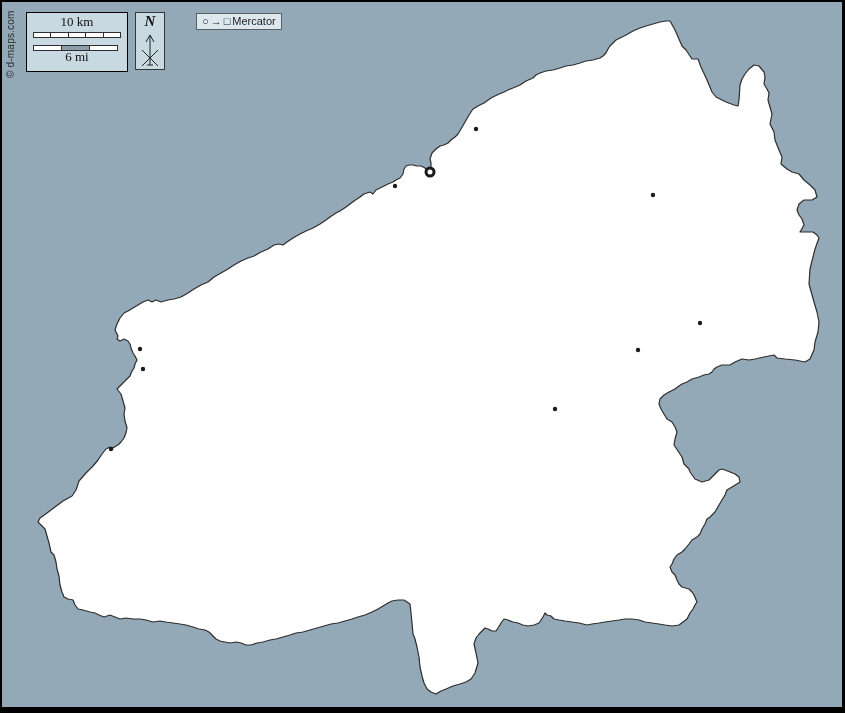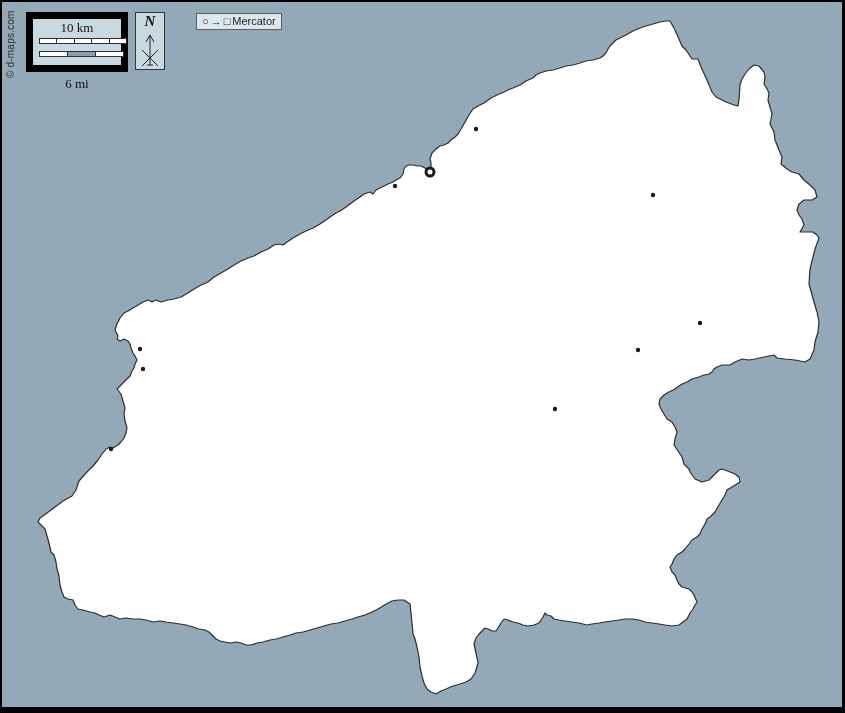--- a/index.html
+++ b/index.html
@@ -12,28 +12,28 @@
     font-family:"Liberation Sans",sans-serif;
   }
   svg.map{position:absolute;left:0;top:0}
   .watermark{
     position:absolute;left:3px;top:76px;
     transform:rotate(-90deg);transform-origin:0 0;
     font-size:10px;color:#2d2d2d;white-space:nowrap;letter-spacing:.2px;
   }
   .scale-box{
     position:absolute;left:24px;top:10px;width:102px;height:60px;
-    background:var(--box-fill,#c9d9e2);border:7px solid #000000;box-sizing:border-box;
+    background:var(--box-fill,#c9d9e2);border:1px solid #000000;box-sizing:border-box;
   }
   .scale-label{
     position:absolute;left:0;right:0;text-align:center;
     font-family:"Liberation Serif",serif;font-size:13px;color:#101010;line-height:16px;
   }
   .lbl-km{top:1px}
-  .lbl-mi{top:57px}
+  .lbl-mi{top:36px}
   .bar{position:absolute;left:6px;width:88px;height:6px;display:flex}
   .bar-km{top:19px}
   .bar-mi{top:32px;width:85px}
   .seg{flex:1;background:#ffffff;border:1px solid #2f2f2f;margin-left:-1px}
   .seg:first-child{margin-left:0}
   .seg.filled{background:var(--mi-fill,#8e9dab)}
   .north-box{
     position:absolute;left:133px;top:10px;width:30px;height:58px;
     background:var(--box-fill,#c9d9e2);border:1px solid #35383b;box-sizing:border-box;
     text-align:center;

